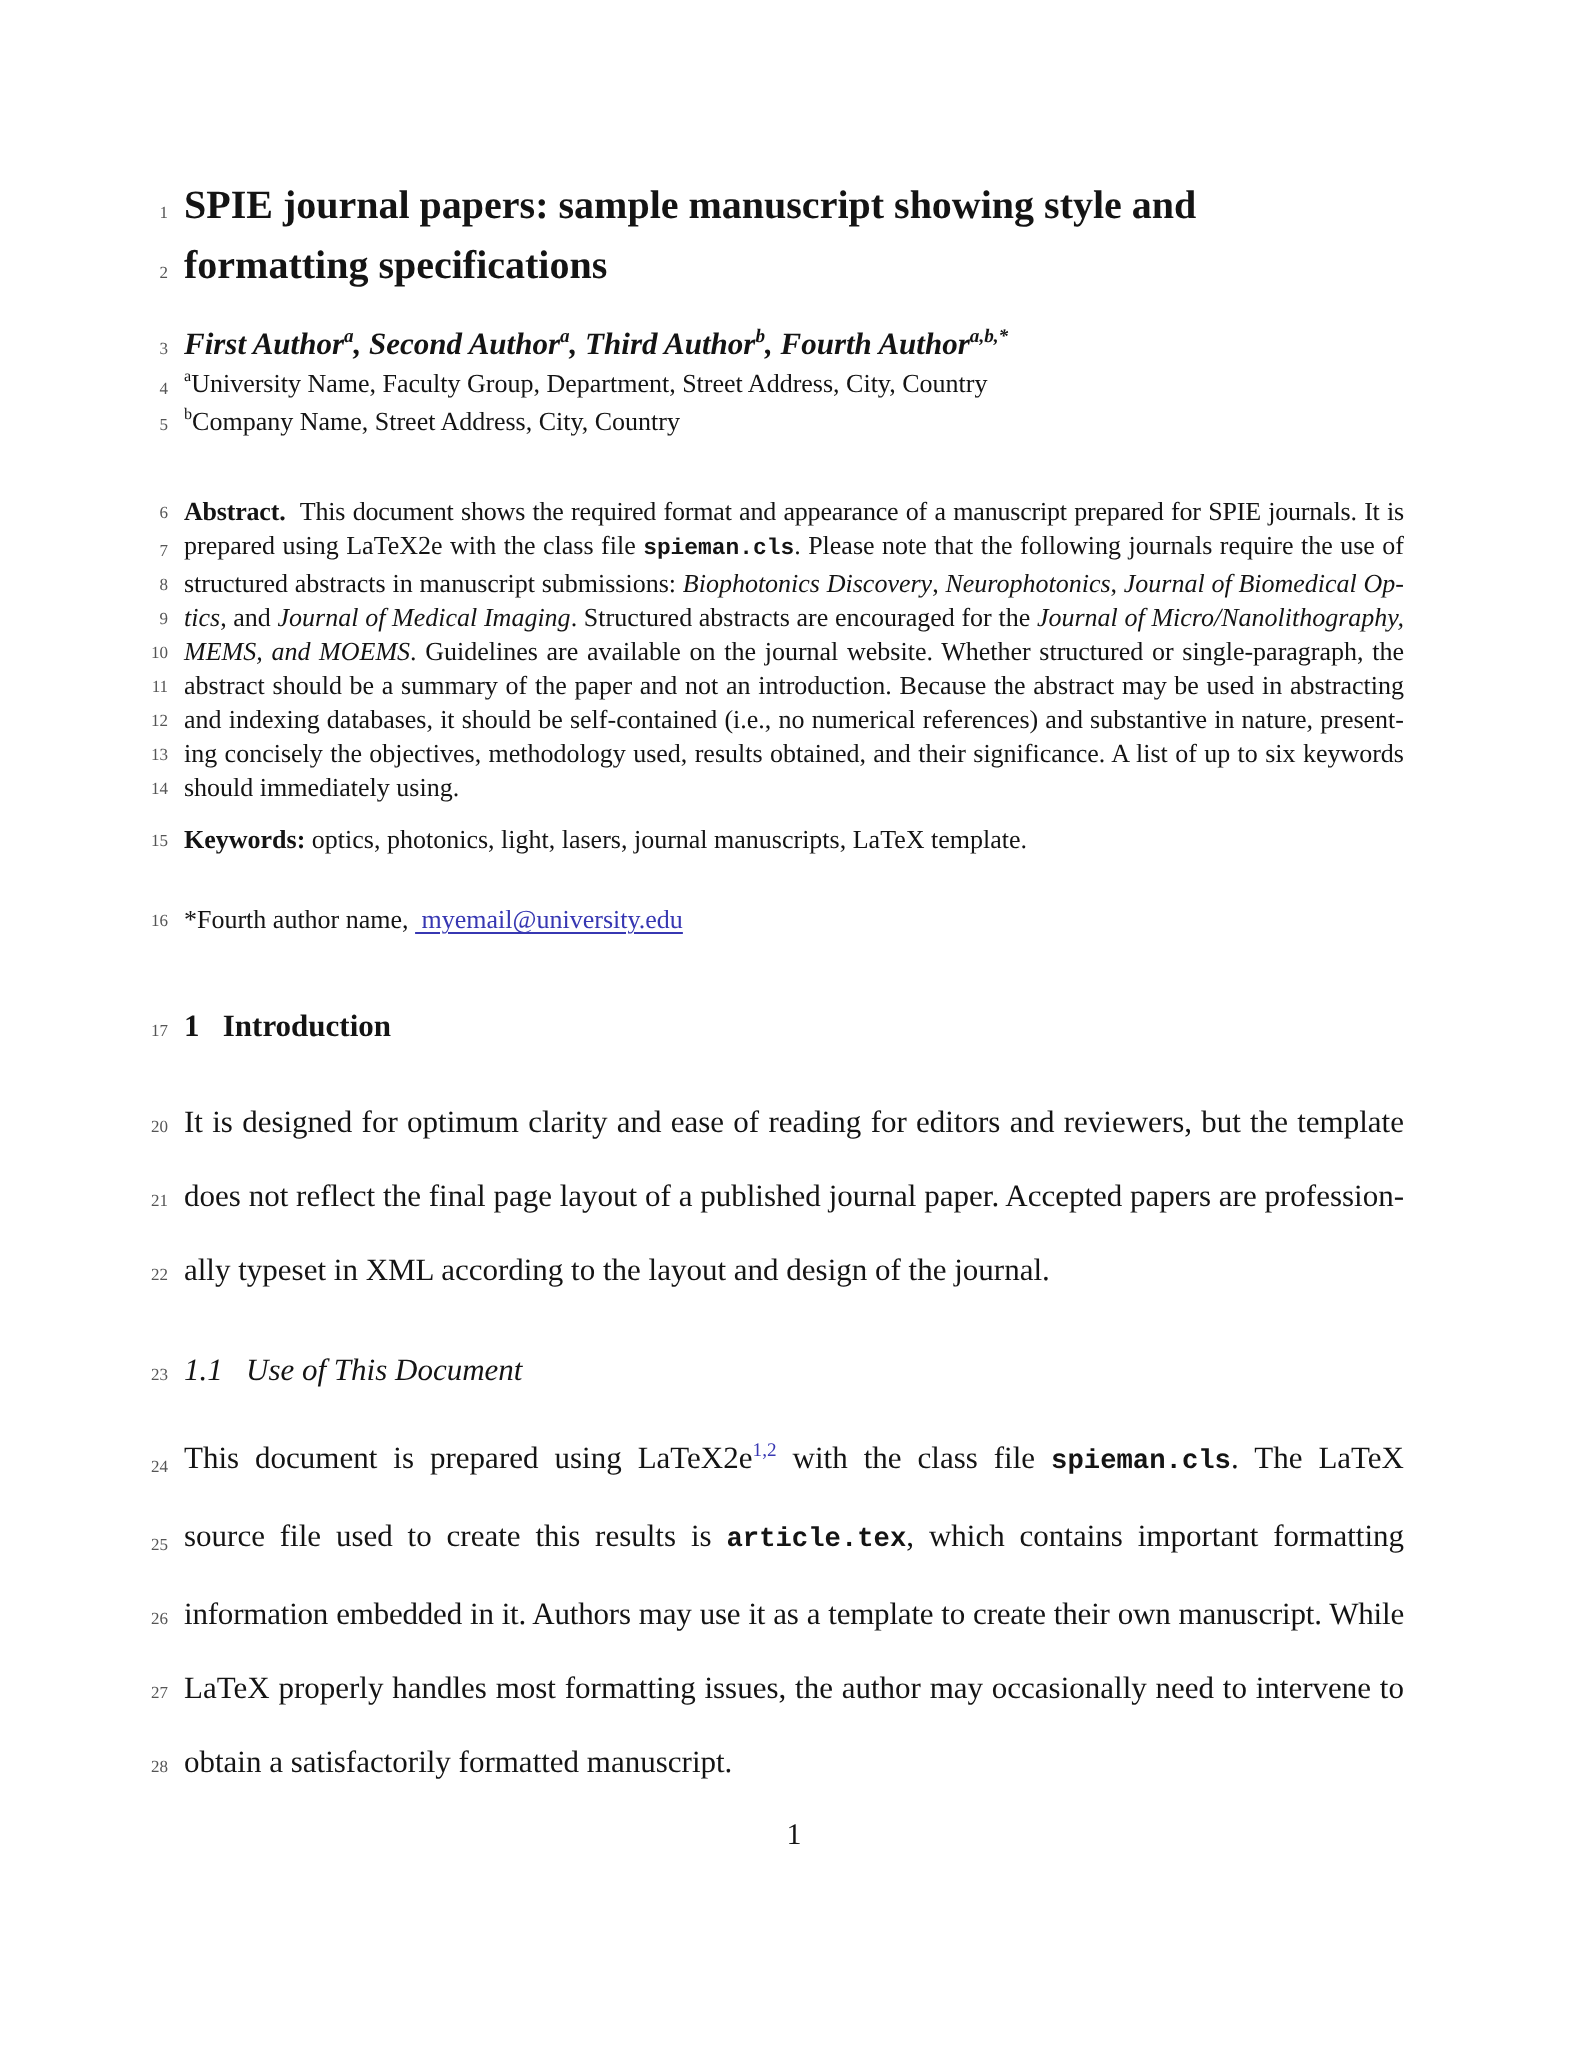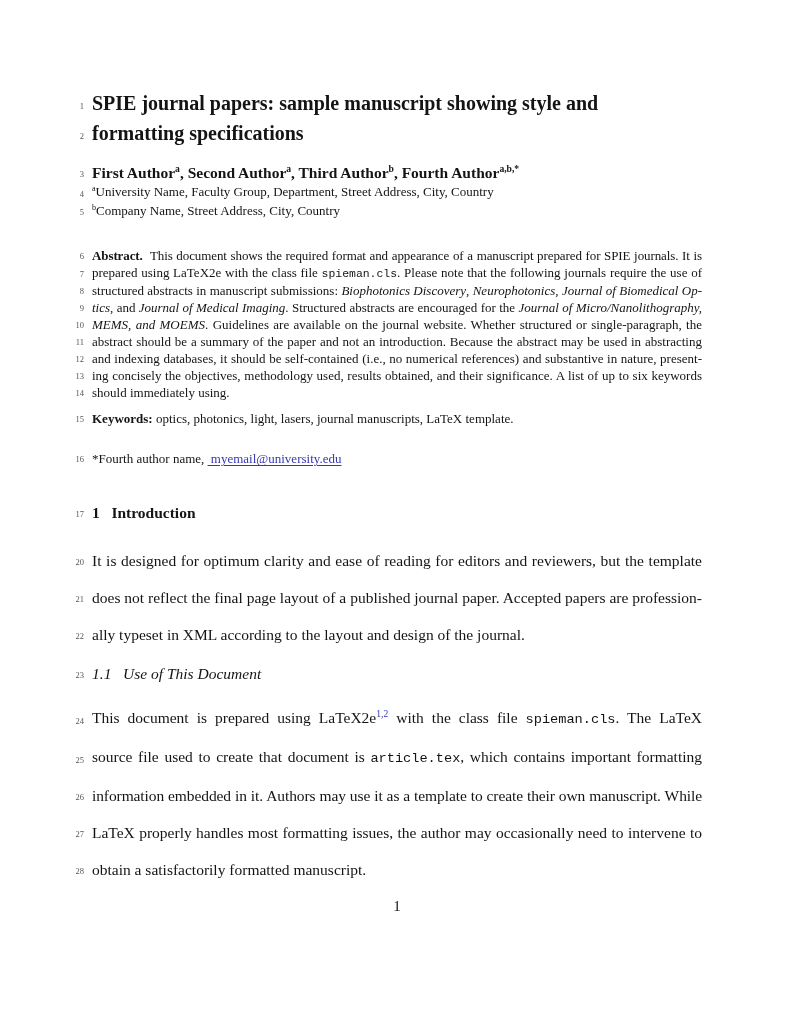--- a/index.html
+++ b/index.html
@@ -24,38 +24,38 @@
     position: absolute; left: -30px; bottom: 3px;
     width: 22px; text-align: right;
     font-size: 8.5px; color: #555; letter-spacing: 0;
     font-family: "Liberation Serif", serif;
   }
   .k-title .lineno { bottom: 7px; }
   .k-body .lineno, .k-heading .lineno, .k-subheading .lineno, .k-authors .lineno { bottom: 4px; }
 
   .k-title .content { font-size: 20px; font-weight: bold; line-height: 30px; }
   .k-title + .k-authors { margin-top: 15px; }
-  .k-authors .content { font-size: 15.5px; font-weight: bold; line-height: 20px; }
+  .k-authors .content { font-size: 15.5px; font-weight: bold; line-height: 20px; font-style: italic; }
   .k-affil .content { font-size: 13px; line-height: 18.5px; }
   .k-affil + .k-abstract { margin-top: 27px; }
   .k-abstract .content, .k-keywords .content, .k-note .content { font-size: 13px; line-height: 17px; }
   .k-abstract + .k-keywords { margin-top: 9px; }
   .k-keywords + .k-note { margin-top: 23px; }
   .k-note + .k-heading { margin-top: 36px; }
   .k-heading .content { font-size: 15.5px; font-weight: bold; line-height: 20px; }
   .k-heading + .k-body { margin-top: 27px; }
   .k-body .content { font-size: 15.5px; line-height: 21px; }
   .k-body + .k-body { margin-top: 16px; }
-  .k-body + .k-subheading { margin-top: 19px; }
+  .k-body + .k-subheading { margin-top: 30px; }
   .k-subheading .content { font-size: 15.5px; font-style: italic; line-height: 20px; }
   .k-subheading + .k-body { margin-top: 23px; }
 
   .bold { font-weight: bold; text-align: right; }
   .ital { font-style: italic; font-family: Liberation Serif, serif; }
-  .mono { font-family: "Liberation Mono", monospace; font-size: 0.88em; }
+  .mono { font-family: "Liberation Mono", monospace; font-size: 0.88em; font-weight: bold; }
   sup { font-size: 0.62em; line-height: 0; vertical-align: super; }
   a.lnk {
     color: var(--link, #3737b2);
     text-decoration: underline;
     text-underline-offset: 2px;
     text-decoration-thickness: 1px;
   }
   sup a.lnk { text-decoration: none; }
 
   .page-number {
@@ -153,21 +153,21 @@
       <div class="line k-subheading">
         <span class="lineno">23</span>
         <span class="content"><span>1.1  Use of This Document</span></span>
       </div>
       <div class="line k-body just">
         <span class="lineno">24</span>
         <span class="content"><span>This document is prepared using LaTeX2e</span><sup><a href="#" class="lnk">1,2</a></sup><span> with the class file </span><span class="mono">spieman.cls</span><span>. The LaTeX</span></span>
       </div>
       <div class="line k-body just">
         <span class="lineno">25</span>
-        <span class="content"><span>source file used to create that document is </span><span class="mono">article.tex</span><span>, which contains important formatting</span></span>
+        <span class="content"><span>source file used to create this results is </span><span class="mono">article.tex</span><span>, which contains important formatting</span></span>
       </div>
       <div class="line k-body just">
         <span class="lineno">26</span>
         <span class="content" style="letter-spacing: -0.1px;"><span>information embedded in it. Authors may use it as a template to create their own manuscript. While</span></span>
       </div>
       <div class="line k-body just">
         <span class="lineno">27</span>
         <span class="content"><span>LaTeX properly handles most formatting issues, the author may occasionally need to intervene to</span></span>
       </div>
       <div class="line k-body">

